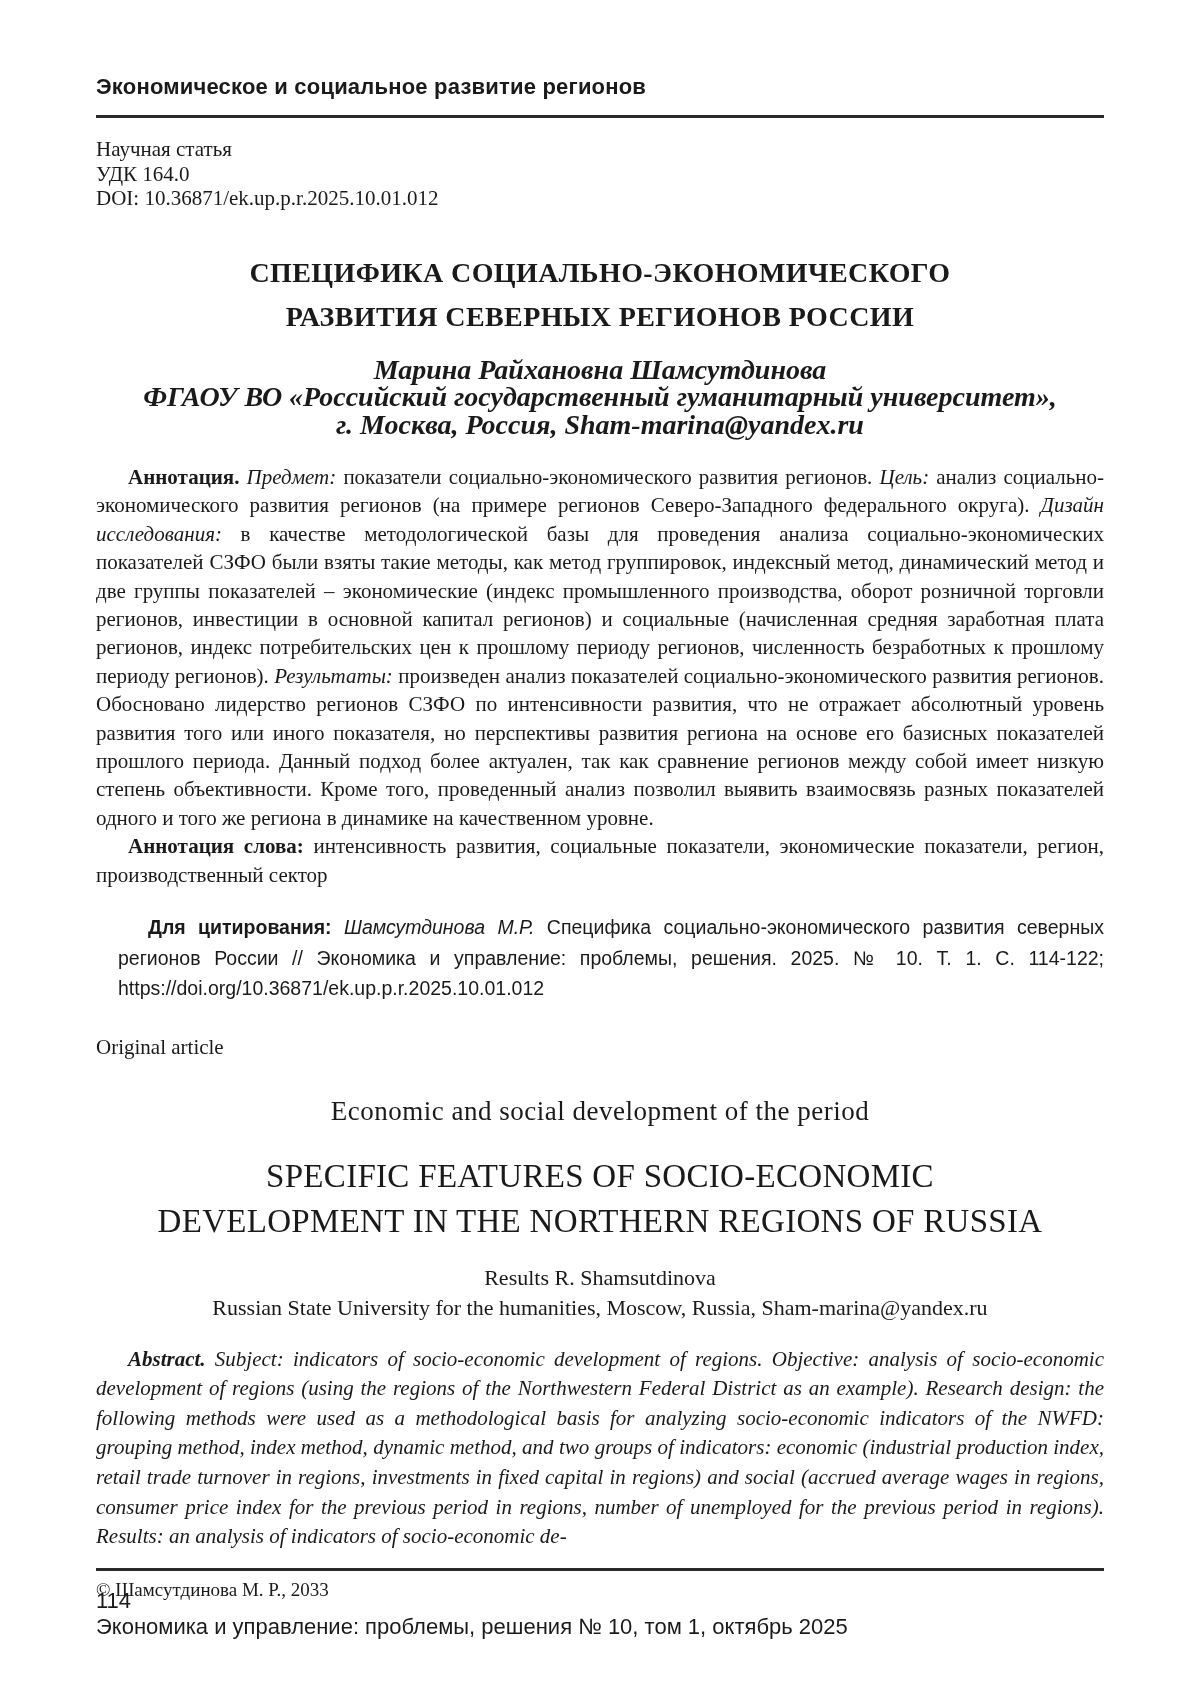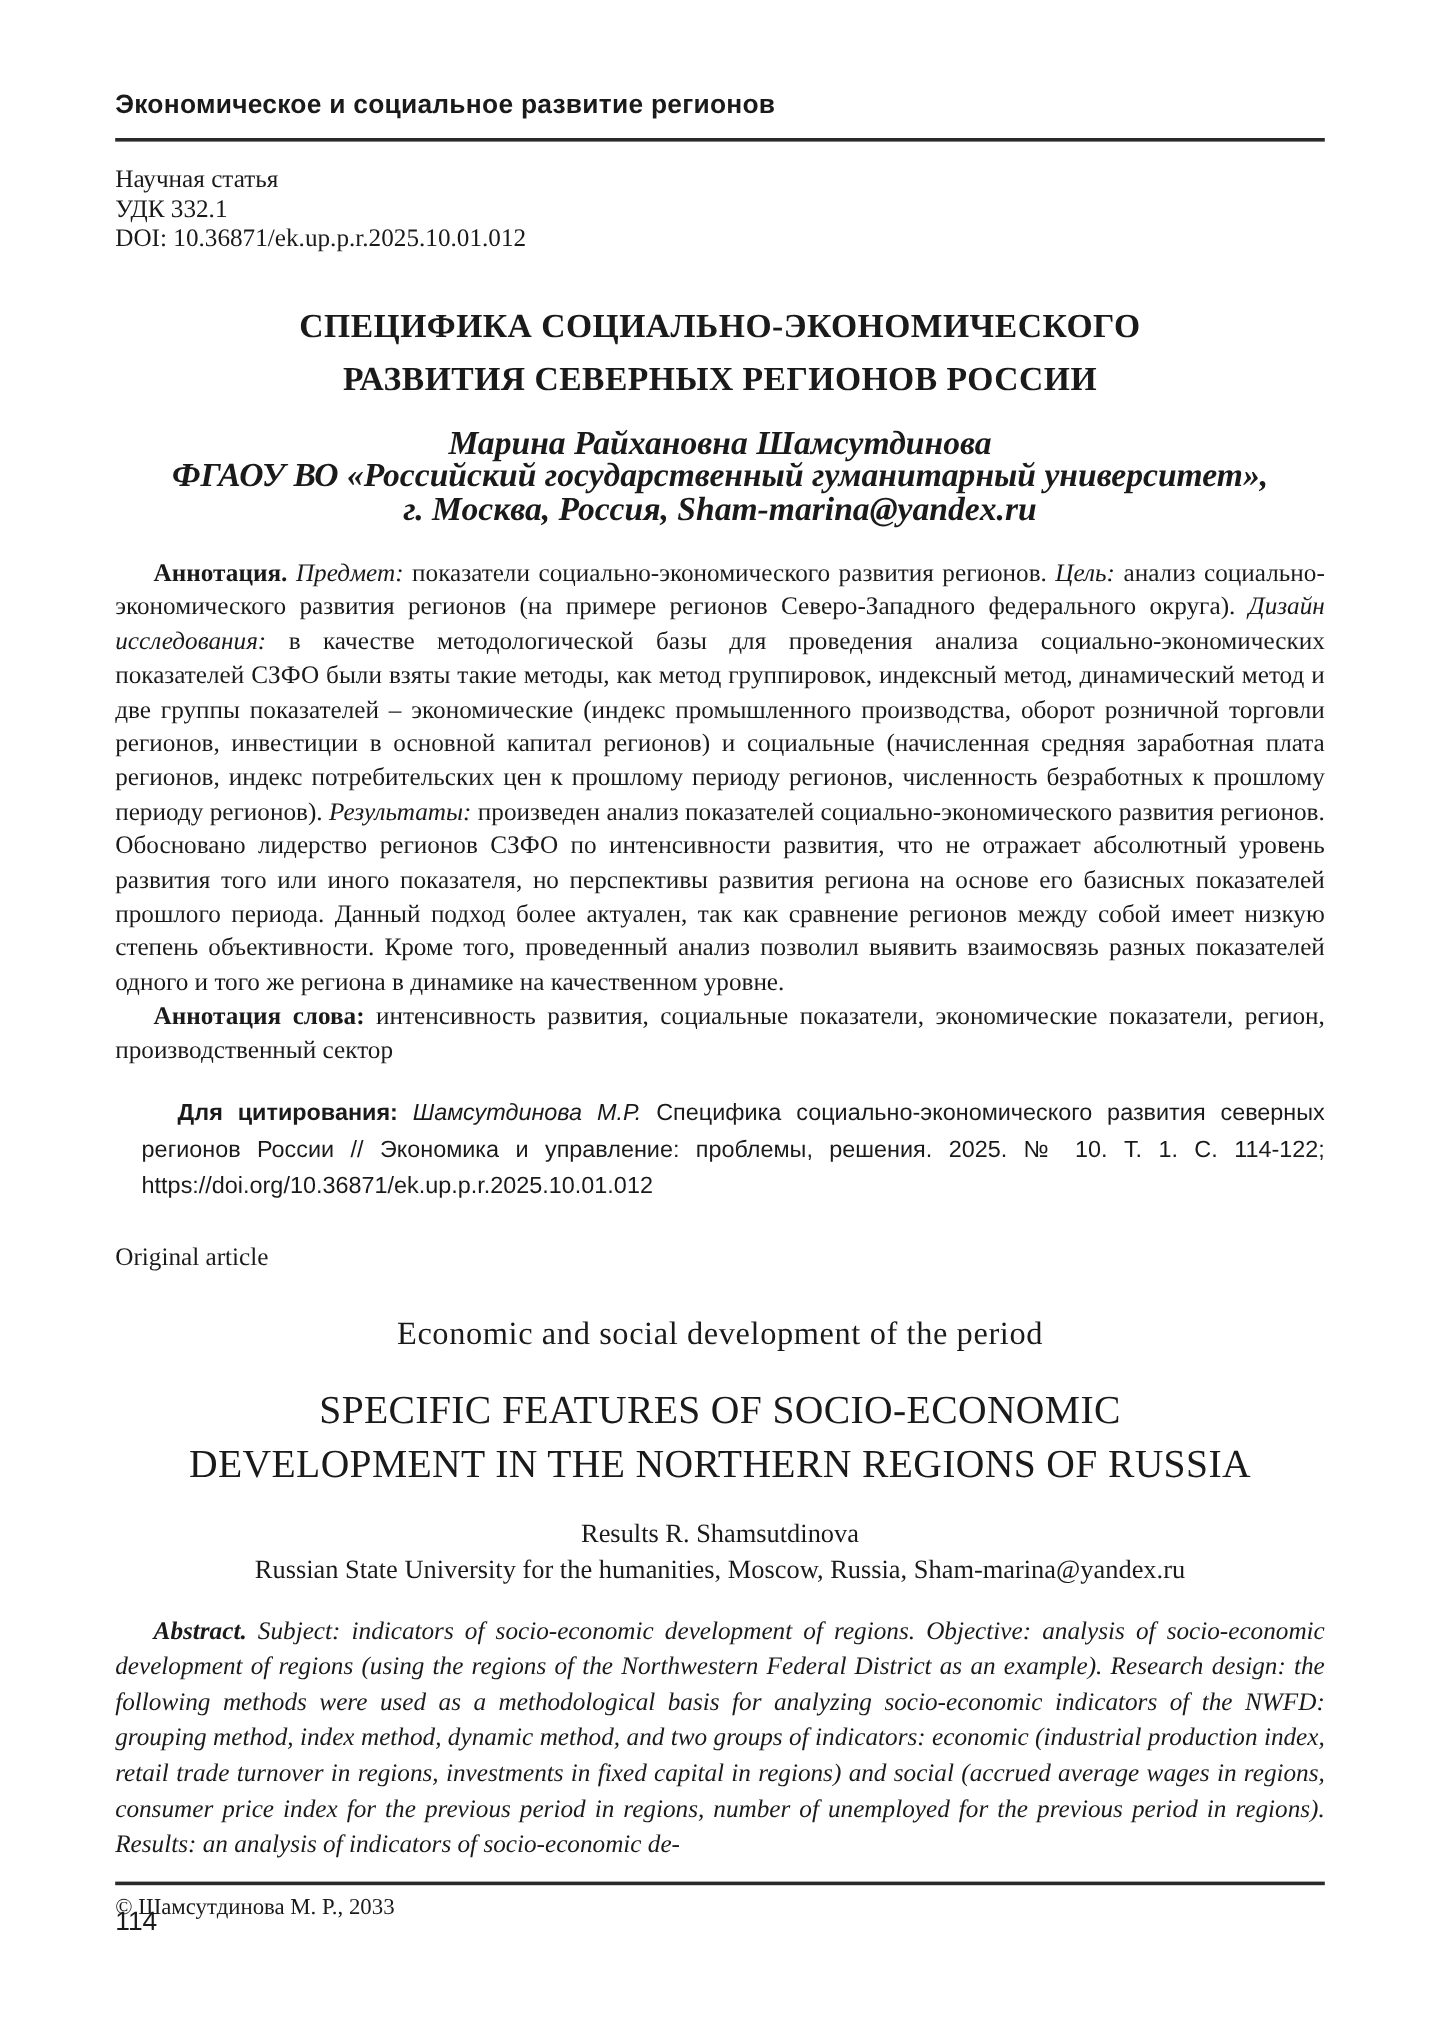--- a/index.html
+++ b/index.html
@@ -139,21 +139,21 @@
 </head>
 <body>
 
 <div class="page">
 
   <div class="running-title">Экономическое и социальное развитие регионов</div>
   <hr class="header-rule">
 
   <div class="meta-block">
     <div>Научная статья</div>
-    <div>УДК 332.1</div>
+    <div>УДК 164.0</div>
     <div>DOI: 10.36871/ek.up.p.r.2025.10.01.012</div>
   </div>
 
   <h1 class="ru-title"><span>СПЕЦИФИКА СОЦИАЛЬНО-ЭКОНОМИЧЕСКОГО</span><br><span>РАЗВИТИЯ СЕВЕРНЫХ РЕГИОНОВ РОССИИ</span></h1>
 
   <div class="ru-author-block">
     <div>Марина Райхановна Шамсутдинова</div>
     <div>ФГАОУ ВО «Российский государственный гуманитарный университет»,</div>
     <div>г. Москва, Россия, Sham-marina@yandex.ru</div>
   </div>
@@ -176,16 +176,17 @@
   </div>
 
   <p class="para indent abstract-en"><span class="bold">Abstract.</span><span> Subject: indicators of socio-economic development of regions. Objective: analysis of socio-economic development of regions (using the regions of the Northwestern Federal District as an example). Research design: the following methods were used as a methodological basis for analyzing socio-economic indicators of the NWFD: grouping method, index method, dynamic method, and two groups of indicators: economic (industrial production index, retail trade turnover in regions, investments in fixed capital in regions) and social (accrued average wages in regions, consumer price index for the previous period in regions, number of unemployed for the previous period in regions). Results: an analysis of indicators of socio-economic de-</span></p>
 
   <div class="copyright">© Шамсутдинова М. Р., 2033</div>
 
   <div class="footer">
     <hr class="footer-rule">
     <div class="footer-row">
       <span>114</span>
+      <span>Экономика и управление: проблемы, решения № 10, том 1, октябрь 2025</span>
     </div>
   </div>
 
 </div>
 
 </body></html>

